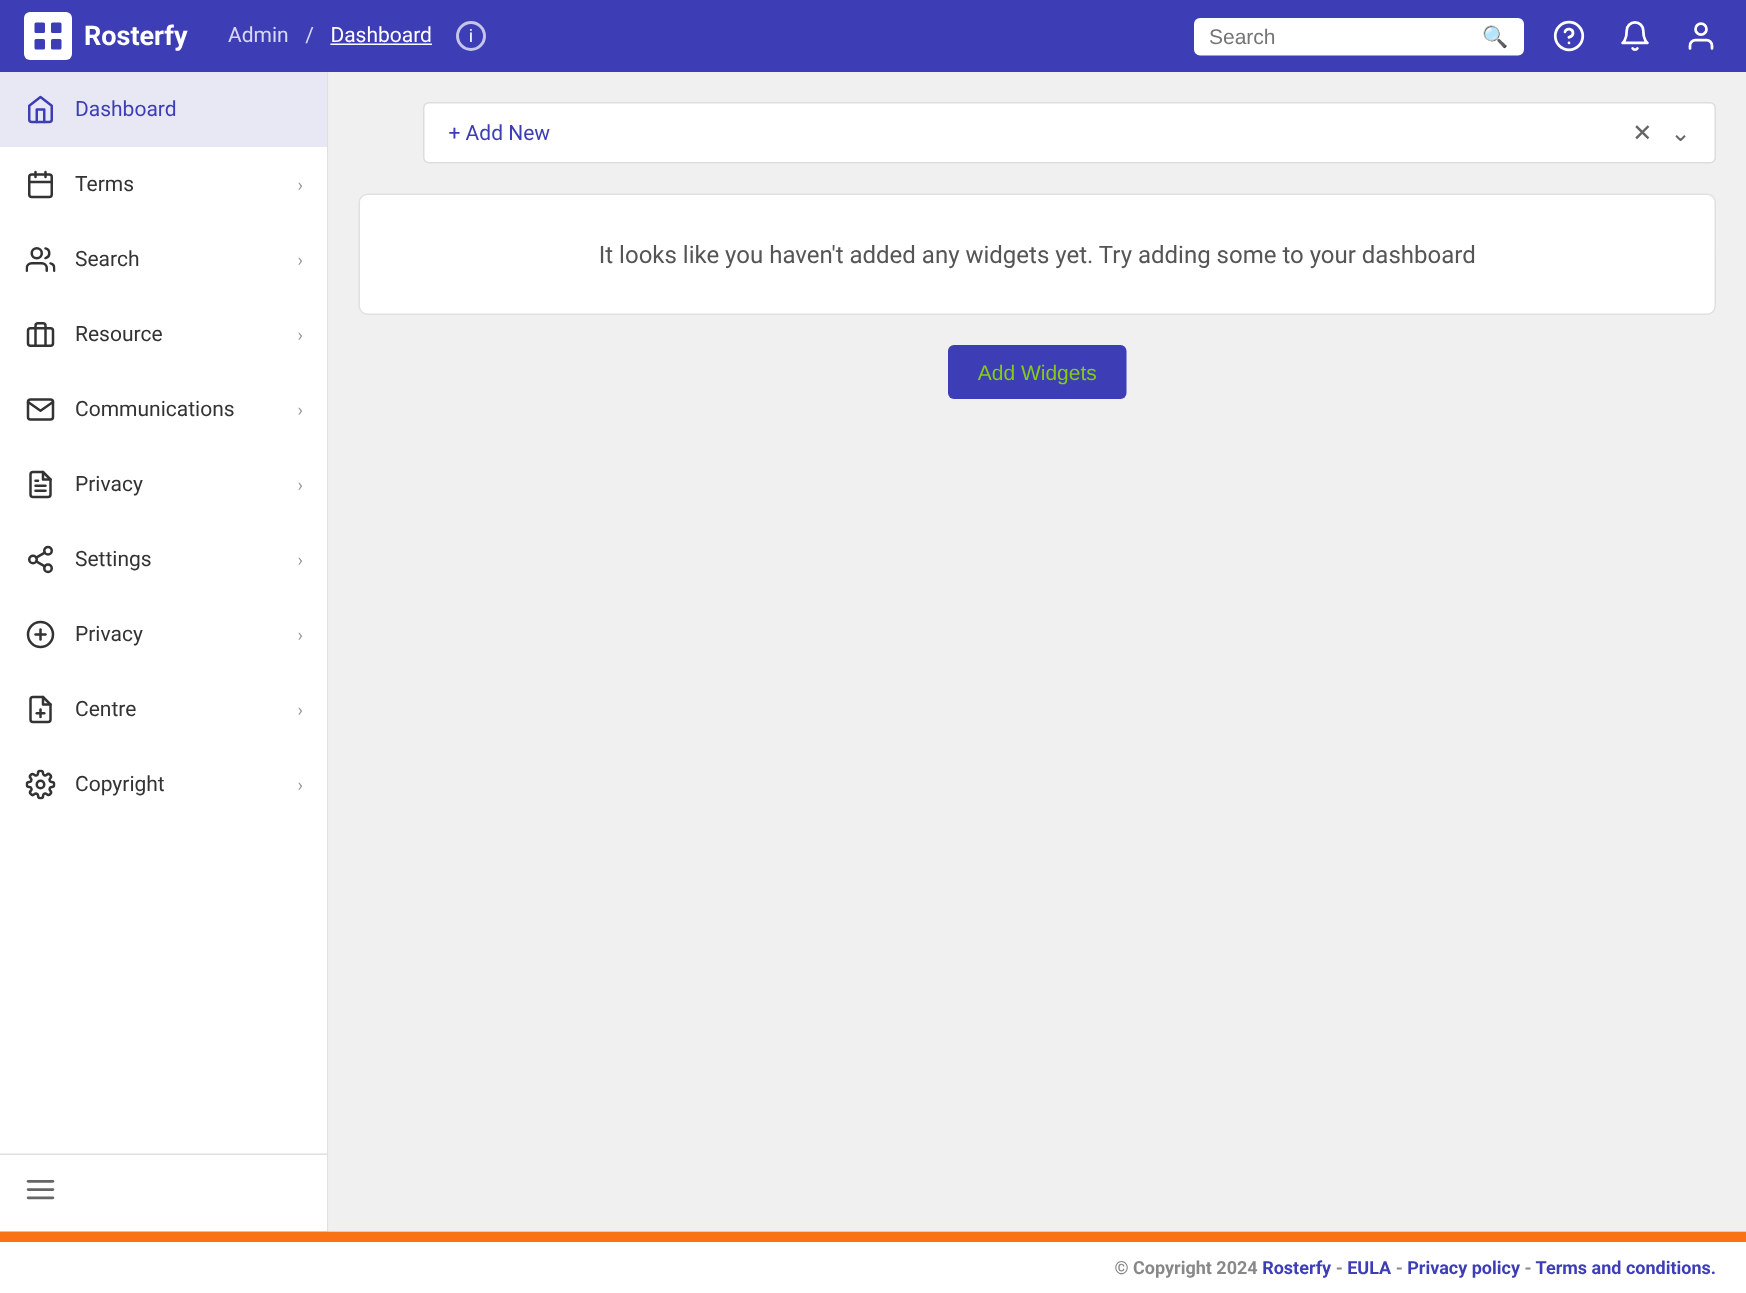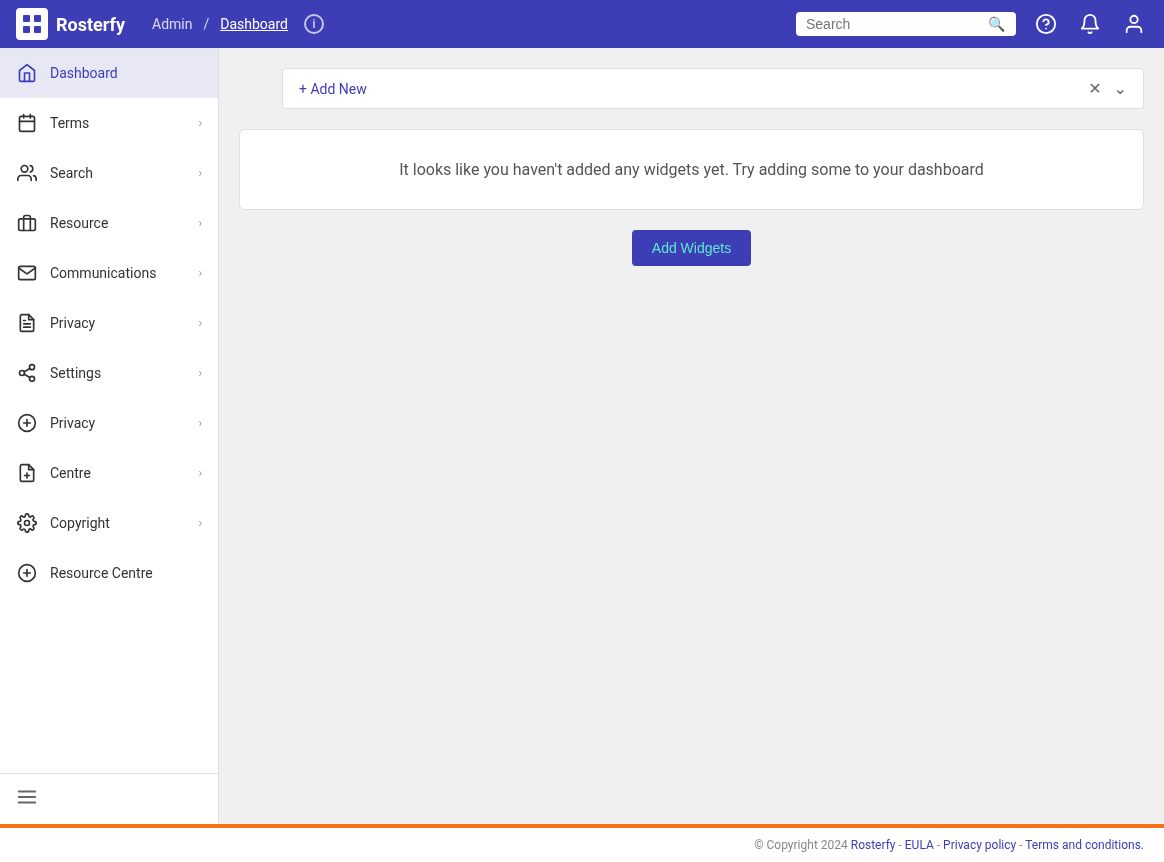--- a/index.html
+++ b/index.html
@@ -188,39 +188,40 @@
       border-radius: 6px;
       padding: 30px;
       text-align: center;
       color: #555;
       font-size: 16px;
       margin-bottom: 20px;
     }
 
     .add-widgets-btn {
       background: #3d3db5;
-      color: #5eead4;
+      color: #84cc16;
       border: none;
       border-radius: 4px;
       padding: 10px 20px;
       font-size: 14px;
       cursor: pointer;
       display: block;
       margin: 0 auto;
     }
 
     
     .footer {
       background: white;
-      border-top: 4px solid #f97316;
+      border-top: 7px solid #f97316;
       padding: 10px 20px;
       font-size: 12px;
       color: #888;
       text-align: right;
       flex-shrink: 0;
+      font-weight: bold;
     }
     .footer a { color: #3d3db5; text-decoration: none; }
   </style>
 </head>
 <body>
 
 <nav class="top-nav">
   <a class="logo-area" href="#">
     <div class="logo-icon">
       <svg viewBox="0 0 24 24" fill="#3d3db5" xmlns="http://www.w3.org/2000/svg">
@@ -390,30 +391,20 @@
       <span class="icon">
         <svg width="20" height="20" viewBox="0 0 24 24" fill="none" stroke="#333" stroke-width="2" stroke-linecap="round" stroke-linejoin="round">
           <circle cx="12" cy="12" r="3"></circle>
           <path d="M19.4 15a1.65 1.65 0 0 0 .33 1.82l.06.06a2 2 0 0 1-2.83 2.83l-.06-.06a1.65 1.65 0 0 0-1.82-.33 1.65 1.65 0 0 0-1 1.51V21a2 2 0 0 1-4 0v-.09A1.65 1.65 0 0 0 9 19.4a1.65 1.65 0 0 0-1.82.33l-.06.06a2 2 0 0 1-2.83-2.83l.06-.06A1.65 1.65 0 0 0 4.68 15a1.65 1.65 0 0 0-1.51-1H3a2 2 0 0 1 0-4h.09A1.65 1.65 0 0 0 4.6 9a1.65 1.65 0 0 0-.33-1.82l-.06-.06a2 2 0 0 1 2.83-2.83l.06.06A1.65 1.65 0 0 0 9 4.68a1.65 1.65 0 0 0 1-1.51V3a2 2 0 0 1 4 0v.09a1.65 1.65 0 0 0 1 1.51 1.65 1.65 0 0 0 1.82-.33l.06-.06a2 2 0 0 1 2.83 2.83l-.06.06A1.65 1.65 0 0 0 19.4 9a1.65 1.65 0 0 0 1.51 1H21a2 2 0 0 1 0 4h-.09a1.65 1.65 0 0 0-1.51 1z"></path>
         </svg>
       </span>
       <span class="label">Copyright</span>
       <span class="chevron">›</span>
     </div>
 
-    <div class="sidebar-item">
-      <span class="icon">
-        <svg width="20" height="20" viewBox="0 0 24 24" fill="none" stroke="#333" stroke-width="2" stroke-linecap="round" stroke-linejoin="round">
-          <circle cx="12" cy="12" r="10"></circle>
-          <line x1="12" y1="8" x2="12" y2="16"></line>
-          <line x1="8" y1="12" x2="16" y2="12"></line>
-        </svg>
-      </span>
-      <span class="label">Resource Centre</span>
-    </div>
 
     <div class="sidebar-bottom">
       <div class="sidebar-collapse-btn">
         <svg width="22" height="22" viewBox="0 0 24 24" fill="none" stroke="#666" stroke-width="2" stroke-linecap="round" stroke-linejoin="round">
           <line x1="3" y1="6" x2="21" y2="6"></line>
           <line x1="3" y1="12" x2="21" y2="12"></line>
           <line x1="3" y1="18" x2="21" y2="18"></line>
         </svg>
       </div>
     </div>

